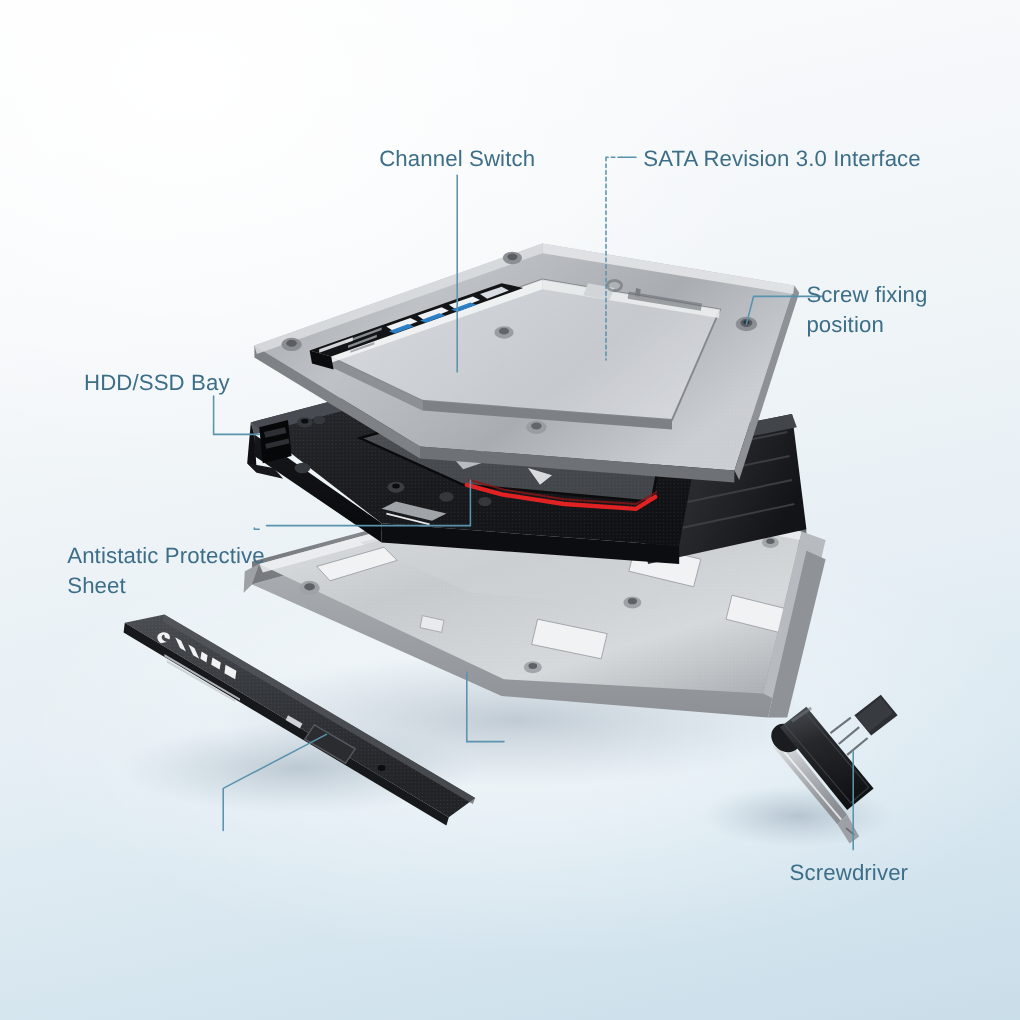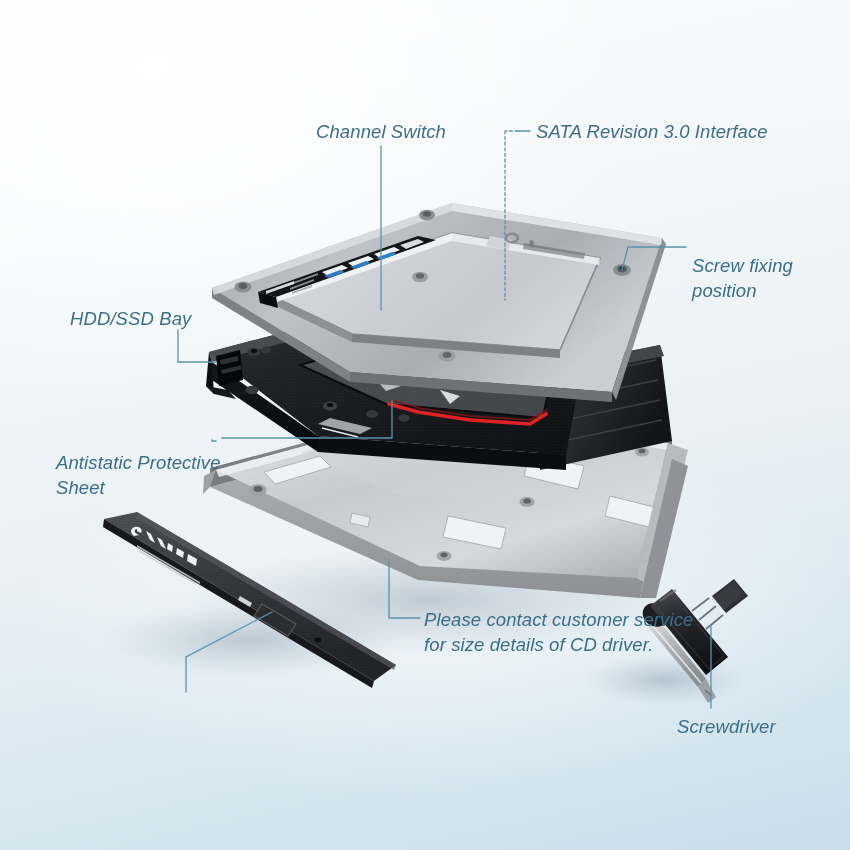--- a/index.html
+++ b/index.html
@@ -9,21 +9,20 @@
   }
   #stage {
     position: relative;
     width: 850px;
     height: 850px;
     overflow: hidden;
     font-family: "Liberation Sans", sans-serif;
     background:
       radial-gradient(ellipse 700px 500px at 18% 8%, #ffffff 0%, rgba(255,255,255,0) 70%),
       linear-gradient(168deg, #fbfcfd 0%, #f4f7f9 28%, #e8f0f5 58%, #d6e6ef 82%, #c9dde9 100%);
-    font-style: italic;
   }
   #stage::after{
     content:"";
     position:absolute; inset:0;
     background: radial-gradient(ellipse 600px 260px at 52% 72%, rgba(255,255,255,0.55) 0%, rgba(255,255,255,0) 72%);
     pointer-events:none;
   }
 
   .svg-layer {
     position: absolute;
@@ -383,27 +382,25 @@
       <path d="M272,612 L186,657 L186,692" stroke-dasharray="0"></path>
 
       <path d="M711,626 L711,708" stroke-dasharray="0"></path>
     </g>
   </svg>
 
   <div class="label" style="left:316px; top:119px;">Channel Switch</div>
 
   <div class="label" style="left:536px; top:119px;text-align:center;">SATA Revision 3.0 Interface</div>
 
-  <div class="label two-line" style="left:692px; top:233px;margin-top:20px;">Screw fixing
+  <div class="label two-line" style="left:672px; top:233px;">Screw fixing
 position</div>
 
   <div class="label two-line" style="left:56px; top:450px;">Antistatic Protective
 Sheet</div>
 
   <div class="label" style="left:70px; top:306px;">HDD/SSD Bay</div>
 
-  <div class="label two-line" style="left:424px; top:607px;">Please contact customer service
-for size details of CD driver.</div>
-
-
-  <div class="label" style="left:677px; top:714px;">Screwdriver</div>
+
+
+  <div class="label" style="left:658px; top:714px;">Screwdriver</div>
 
 </div>
 
 </body></html>

